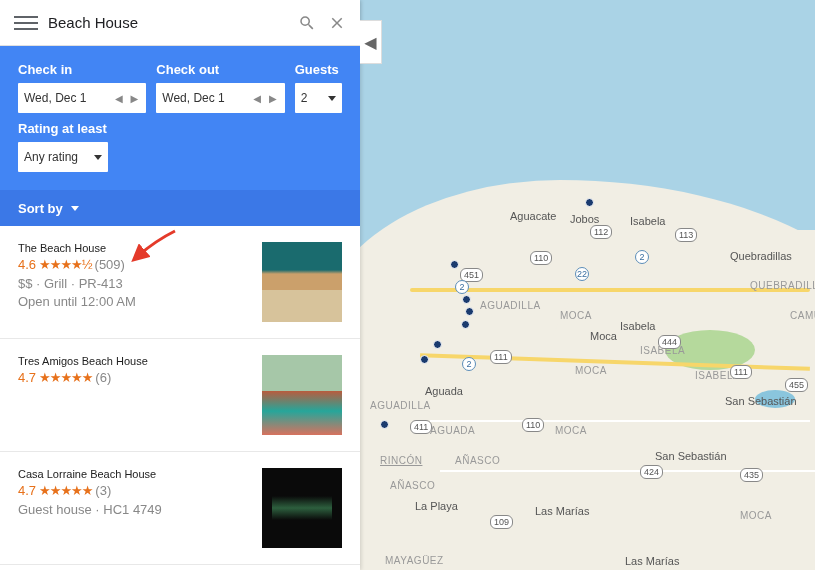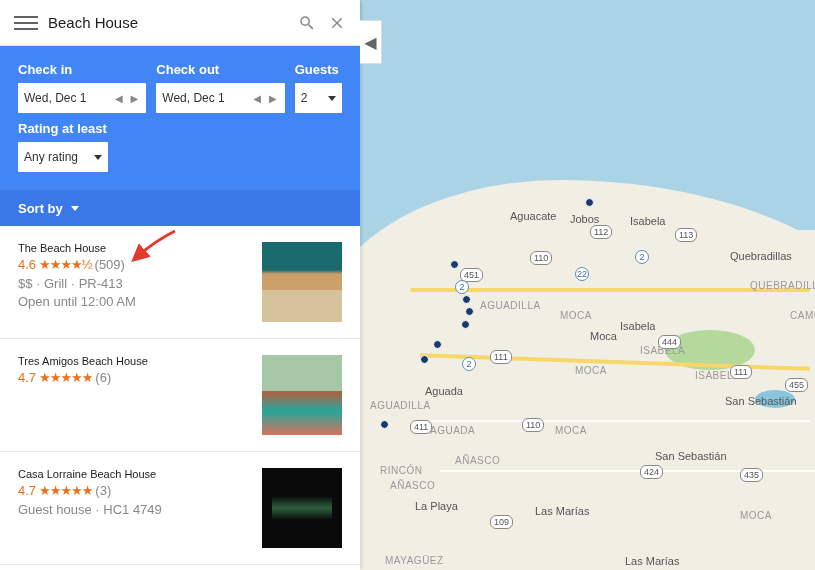--- a/index.html
+++ b/index.html
@@ -197,21 +197,21 @@
       <div class="map-label city" style="left: 230px; top: 330px;">Moca</div>
       <div class="map-label caps" style="left: 280px; top: 345px;">ISABELA</div>
       <div class="map-label caps" style="left: 215px; top: 365px;">MOCA</div>
       <div class="map-label caps" style="left: 335px; top: 370px;">ISABELA</div>
       <div class="map-label city" style="left: 365px; top: 395px;">San Sebastián</div>
       <div class="map-label city" style="left: 65px; top: 385px;">Aguada</div>
       <div class="map-label caps" style="left: 10px; top: 400px;">AGUADILLA</div>
       <div class="map-label caps" style="left: 70px; top: 425px;">AGUADA</div>
       <div class="map-label caps" style="left: 195px; top: 425px;">MOCA</div>
       <div class="map-label city" style="left: 295px; top: 450px;">San Sebastián</div>
-      <div class="map-label caps" style="left: 20px; top: 465px;">RINCÓN</div>
+      <div class="map-label caps" style="left: 20px; top: 455px; text-decoration: underline;">RINCÓN</div>
       <div class="map-label caps" style="left: 95px; top: 455px;">AÑASCO</div>
       <div class="map-label caps" style="left: 30px; top: 480px;">AÑASCO</div>
       <div class="map-label city" style="left: 55px; top: 500px;">La Playa</div>
       <div class="map-label city" style="left: 175px; top: 505px;">Las Marías</div>
       <div class="map-label caps" style="left: 380px; top: 510px;">MOCA</div>
       <div class="map-label city" style="left: 265px; top: 555px;">Las Marías</div>
       <div class="map-label caps" style="left: 25px; top: 555px;">MAYAGÜEZ</div>
       <div class="route-shield" style="left: 170px; top: 251px;">110</div>
       <div class="route-shield blue" style="left: 275px; top: 250px;">2</div>
       <div class="route-shield" style="left: 230px; top: 225px;">112</div>

